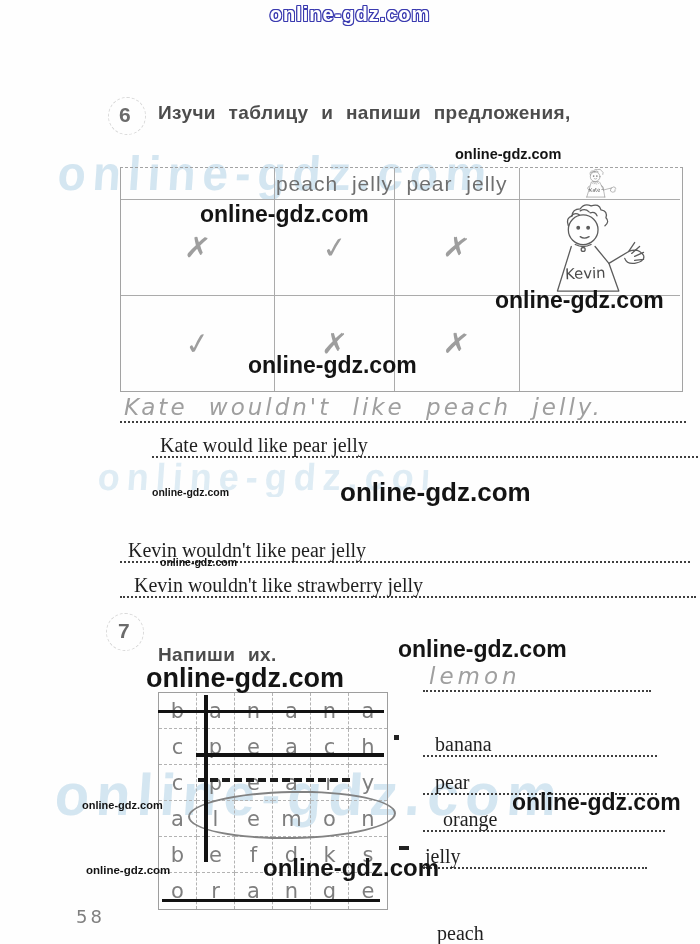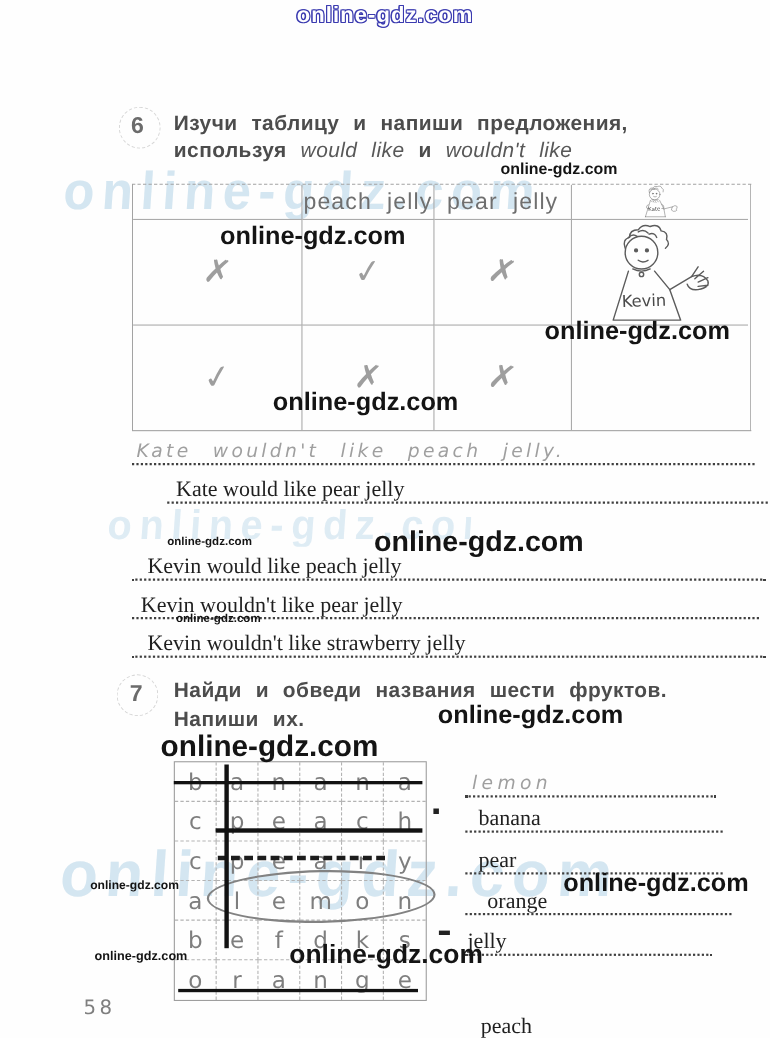--- a/index.html
+++ b/index.html
@@ -36,21 +36,21 @@
             display:flex;align-items:center;justify-content:center;position:relative;}
   .t6 > div:nth-child(4n){border-right:none;}
   .t6 > div:nth-child(n+9){border-bottom:none;}
   .t6 .hdr{font-size:21px;color:#6f6f6f;letter-spacing:1px;word-spacing:7px;}
   .mark{font-size:30px;color:#9e9e9e;font-family:"DejaVu Sans",sans-serif;}
   .persona{width:100%;height:100%;}
   
   .ans6{position:absolute;left:120px;width:562px;height:27px;
         border-bottom:2px dotted #3f3f3f;display:flex;align-items:flex-end;z-index:5;}
   .txt-print{font-family:"Liberation Serif",serif;font-size:20px;color:#1f1f1f;white-space:nowrap;line-height:1;padding-bottom:1px;}
-  .txt-hand{font-family:"DejaVu Sans",sans-serif;font-style:italic;font-size:17px;color:#9f9f9f;
+  .txt-hand{font-family:"DejaVu Sans",sans-serif;font-style:italic;font-size:23px;color:#9f9f9f;
             letter-spacing:3px;word-spacing:11px;white-space:nowrap;line-height:1;padding-bottom:2px;}
   
   .grid7{position:absolute;left:158px;top:692px;width:228px;height:216px;
          display:grid;grid-template-columns:repeat(6,38px);grid-template-rows:repeat(6,36px);
          border:1px solid #9e9e9e;z-index:5;}
   .grid7 > div{border-right:1px dashed #b3b3b3;border-bottom:1px dashed #b3b3b3;
          display:flex;align-items:center;justify-content:center;
          font-family:"DejaVu Sans",sans-serif;font-size:21px;color:#7e7e7e;}
   .grid7 > div:nth-child(6n){border-right:none;}
   .grid7 > div:nth-child(n+31){border-bottom:none;}
@@ -71,26 +71,20 @@
 
   <div class="wm-blue">online-gdz.com</div>
 
   <div class="faint-band" style="left:58px;top:146px;width:628px;height:52px;font-size:46px;">online-gdz.com</div>
   <div class="faint-band" style="left:98px;top:456px;width:330px;height:40px;font-size:36px;opacity:.75;">online-gdz.com</div>
   <div class="faint-band" style="left:55px;top:762px;width:645px;height:68px;font-size:56px;">online-gdz.com</div>
 
   <div class="num-ring" style="left:108px;top:97px;"></div>
   <div class="ex-num" style="left:119px;top:103px;">6</div>
   <div class="ex-title" style="left:158px;top:102px;">Изучи таблицу и напиши предложения,</div>
-  <div class="ex-title" style="left:158px;top:127px;">
-    <span>используя</span>
-    <span class="ital">would like</span>
-    <span>и</span>
-    <span class="ital">wouldn't like</span>
-  </div>
   <div class="wm" style="left:455px;top:146px;font-size:14.5px;">online-gdz.com</div>
 
   <div class="t6">
     <div></div>
     <div class="hdr">peach jelly</div>
     <div class="hdr">pear jelly</div>
 
     <div>
       <svg class="persona" viewBox="0 0 154 96">
         <g fill="none" stroke="#5c5c5c" stroke-width="1.3" stroke-linecap="round">
@@ -151,37 +145,33 @@
   <div class="wm" style="left:200px;top:201px;font-size:23px;">online-gdz.com</div>
   <div class="wm" style="left:495px;top:287px;font-size:23px;">online-gdz.com</div>
   <div class="wm" style="left:248px;top:352px;font-size:23px;">online-gdz.com</div>
 
   <div class="ans6" style="top:394px;padding-left:4px;">
     <span class="txt-hand">Kate wouldn't like peach jelly.</span>
   </div>
   <div class="ans6" style="top:429px;padding-left:8px;margin-left:32px;">
     <span class="txt-print">Kate would like pear jelly</span>
   </div>
-  <div class="ans6" style="top:499px;padding-left:14px;">
-    <span class="txt-print">Kevin would like peach jelly</span>
-  </div>
   <div class="ans6" style="top:534px;padding-left:8px;text-align:center;">
     <span class="txt-print">Kevin wouldn't like pear jelly</span>
   </div>
   <div class="ans6" style="top:569px;padding-left:14px;">
     <span class="txt-print">Kevin wouldn't like strawberry jelly</span>
   </div>
 
   <div class="wm" style="left:152px;top:486px;font-size:10.5px;">online-gdz.com</div>
   <div class="wm" style="left:340px;top:477px;font-size:26px;">online-gdz.com</div>
   <div class="wm" style="left:160px;top:556px;font-size:10.5px;">online-gdz.com</div>
 
   <div class="num-ring" style="left:106px;top:613px;"></div>
   <div class="ex-num" style="left:118px;top:619px;">7</div>
-  <div class="ex-title" style="left:158px;top:618px;">Найди и обведи названия шести фруктов.</div>
   <div class="ex-title" style="left:158px;top:644px;">Напиши их.</div>
   <div class="wm" style="left:398px;top:636px;font-size:23px;">online-gdz.com</div>
   <div class="wm" style="left:146px;top:663px;font-size:27px;">online-gdz.com</div>
 
   <div class="grid7">
     <div>b</div>
     <div>a</div>
     <div>n</div>
     <div>a</div>
     <div>n</div>
@@ -220,21 +210,21 @@
 
   <div class="stroke" style="left:158px;top:710px;width:226px;height:3px;"></div>
   <div class="stroke" style="left:196px;top:753px;width:188px;height:4px;"></div>
   <div class="dashline" style="left:198px;top:778px;width:152px;"></div>
   <div class="oval" style="left:188px;top:791px;width:204px;height:44px;"></div>
   <div class="stroke" style="left:204px;top:695px;width:4px;height:167px;"></div>
   <div class="stroke" style="left:162px;top:899px;width:218px;height:3px;"></div>
   <div class="straymark" style="left:394px;top:735px;width:5px;height:5px;"></div>
   <div class="straymark" style="left:399px;top:846px;width:10px;height:4px;"></div>
 
-  <div class="ans7" style="top:697px;padding-left:6px;">
+  <div class="ans7" style="top:664px;padding-left:6px;">
     <span class="txt-hand" style="letter-spacing:4px;">lemon</span>
   </div>
   <div class="ans7" style="top:729px;padding-left:12px;">
     <span class="txt-print">banana</span>
   </div>
   <div class="ans7" style="top:767px;padding-left:12px;">
     <span class="txt-print">pear</span>
   </div>
   <div class="ans7" style="top:805px;height:25px;padding-left:20px;">
     <span class="txt-print">orange</span>

